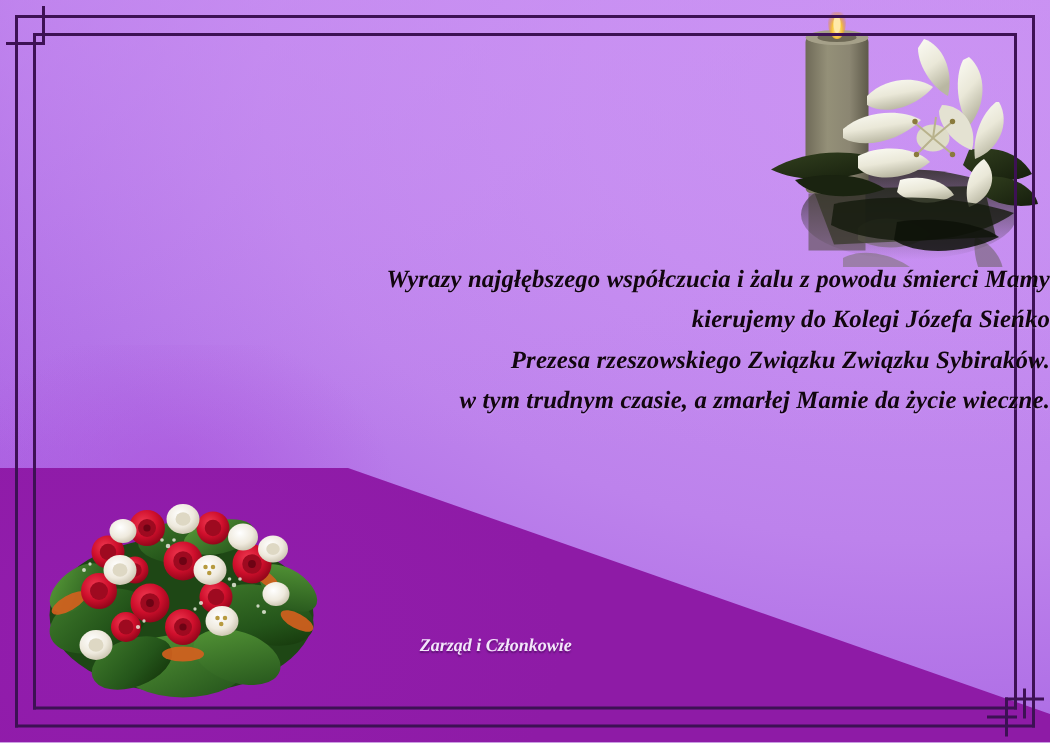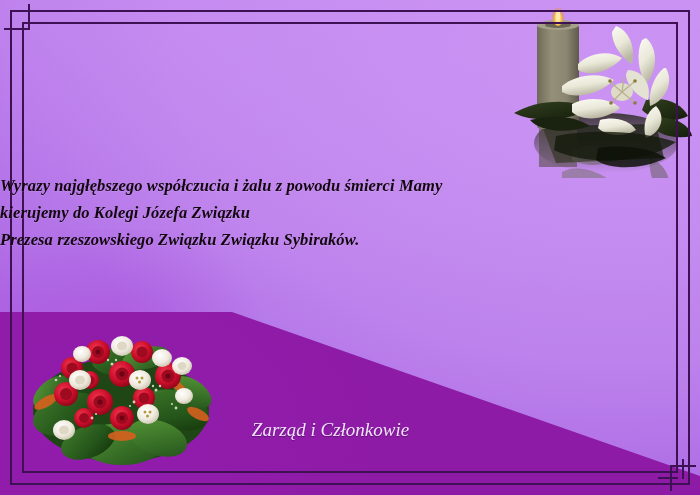--- a/index.html
+++ b/index.html
@@ -64,35 +64,35 @@
   
   .photo{position:absolute;}
   
   #candle-lily{right:4px;top:8px;width:190px;height:170px;}
   
   #bouquet{left:26px;top:318px;width:190px;height:150px;}
 
   
   #message{
     position:absolute;left:0;right:0;top:172px;
-    text-align:left;
+    text-align:right;
     color:#12060f;
     font-style:italic;font-weight:bold;
     font-size:16.5px;
     line-height:27px;
     letter-spacing:.1px;
     text-shadow:0 1px 0 rgba(255,255,255,.10);
   }
   #message .ln{display:block;white-space:nowrap;}
   #signature{
     position:absolute;left:16px;right:55px;top:420px;
     text-align:center;
     color:#f3e6fa;
-    font-style:italic;font-weight:normal;
-    font-size:19px;line-height:20px;
+    font-style:italic;font-weight:bold;
+    font-size:12px;line-height:20px;
     text-shadow:0 1px 1px rgba(40,0,60,.45);
   }
   #signature .ln{display:block;white-space:nowrap;}
 </style>
 </head>
 <body>
 
 <div id="card">
 
   <div class="bg-base"></div>
@@ -353,21 +353,22 @@
   <div class="frame-line f-inner-r"></div>
   <div class="f-stub s-tl-v"></div>
   <div class="f-stub s-tl-h"></div>
   <div class="f-stub s-br-v"></div>
   <div class="f-stub s-br-h"></div>
   <div class="f-stub s-br-v2"></div>
   <div class="f-stub s-br-h2"></div>
 
   <div id="message">
     <span class="ln">Wyrazy najgłębszego współczucia i żalu z powodu śmierci Mamy</span>
-    <span class="ln">kierujemy do Kolegi Józefa Związku</span>
+    <span class="ln">kierujemy do Kolegi Józefa Sieńko</span>
     <span class="ln">Prezesa rzeszowskiego Związku Związku Sybiraków.</span>
+    <span class="ln">w tym trudnym czasie, a zmarłej Mamie da życie wieczne.</span>
   </div>
 
   <div id="signature">
     <span class="ln">Zarząd i Członkowie</span>
   </div>
 
 </div>
 
 </body></html>

